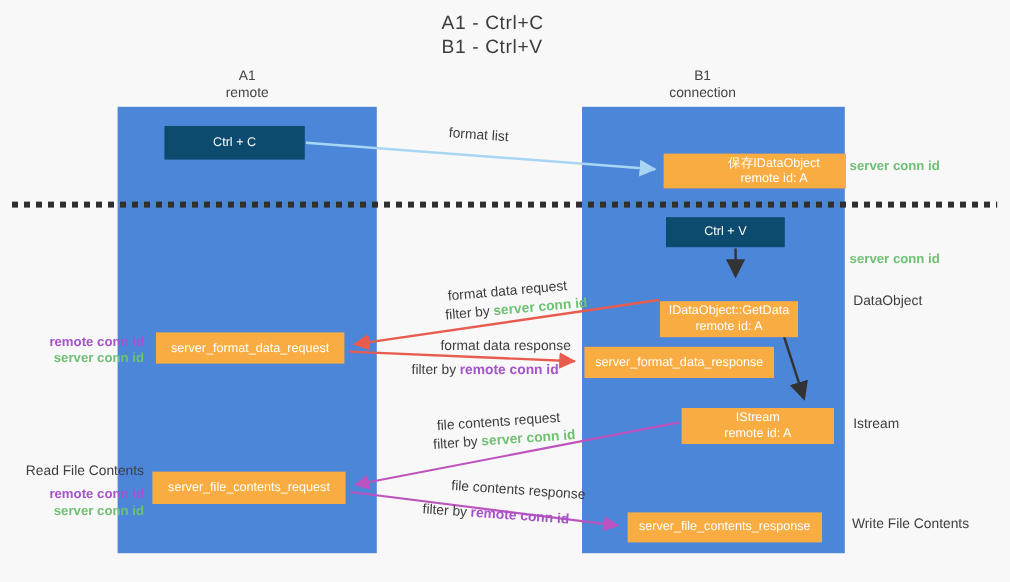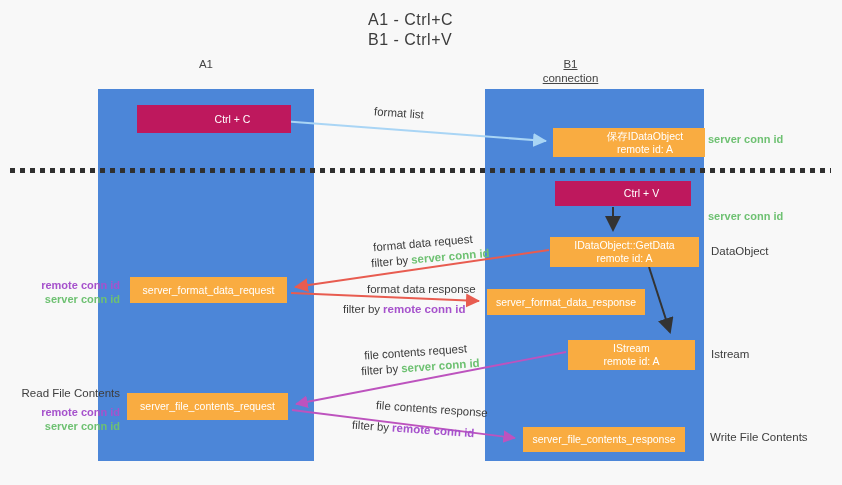--- a/index.html
+++ b/index.html
@@ -3,34 +3,34 @@
 <meta charset="utf-8">
 <style>
   html,body{margin:0;padding:0;}
   body{background:#f8f8f8;font-family:"Liberation Sans",sans-serif;}
   #canvas{position:relative;width:842px;height:485px;background:#f8f8f8;overflow:hidden;}
 
   .title{position:absolute;left:368px;top:10px;font-size:16px;line-height:20px;color:#3c3c3c;letter-spacing:.5px;}
 
   .col-header{position:absolute;top:57px;text-align:center;font-size:11.5px;line-height:14px;color:#444;}
   .col-header.left{left:98px;width:216px;}
-  .col-header.right{left:461px;width:219px;text-decoration:underline;}
+  .col-header.right{left:476px;width:219px;}
 
   .lifeline{position:absolute;top:89px;height:372px;background:#4c86d8;}
   .lifeline.left{left:98px;width:216px;}
   .lifeline.right{left:485px;width:219px;}
 
   .dotted-sep{position:absolute;left:10px;top:168px;width:821px;height:5px;
     background:repeating-linear-gradient(90deg,#2f2f2f 0 5px,transparent 5px 10px);}
 
   svg.arrows{position:absolute;left:0;top:0;z-index:3;}
 
   .node{position:absolute;z-index:4;display:flex;flex-direction:column;align-items:center;justify-content:center;
     color:#fff;font-size:10.5px;line-height:13px;text-align:center;white-space:nowrap;}
-  .node.green{background:#be185d;padding-left:37px;}
+  .node.green{background:#0c4a6e;}
   .node.orange{background:#f9ac41;}
 
   .lbl{position:absolute;z-index:5;font-size:11.5px;color:#3d3d3d;white-space:nowrap;}
   .lbl .pre{margin-right:3px;}
   .bold-green{color:#6ec172;font-weight:bold;}
   .bold-purple{color:#a652cc;font-weight:bold;}
   .side-note{position:absolute;z-index:5;font-size:11.5px;color:#3d3d3d;white-space:nowrap;}
   .side-tag{position:absolute;z-index:5;font-size:11px;font-weight:bold;white-space:nowrap;}
   .left-align{left:0;width:120px;text-align:right;}
 </style>
@@ -39,20 +39,21 @@
 
 <div id="canvas">
 
   <div class="title">
     <div>A1 - Ctrl+C</div>
     <div>B1 - Ctrl+V</div>
   </div>
 
   <div class="col-header left">
     <div>A1</div>
+    <div>remote</div>
   </div>
   <div class="col-header right">
     <div>B1</div>
     <div>connection</div>
   </div>
 
   <div class="lifeline left"></div>
   <div class="lifeline right"></div>
 
   <div class="dotted-sep"></div>
@@ -87,21 +88,21 @@
 
   <div class="node orange" style="left:553px;top:128px;width:120px;height:29px;padding-left:32px;">
     <span>保存IDataObject</span>
     <span>remote id: A</span>
   </div>
 
   <div class="node green" style="left:555px;top:181px;width:99px;height:25px;">
     <span>Ctrl + V</span>
   </div>
 
-  <div class="node orange" style="left:550px;top:237px;width:149px;height:30px;">
+  <div class="node orange" style="left:550px;top:251px;width:115px;height:30px;">
     <span>IDataObject::GetData</span>
     <span>remote id: A</span>
   </div>
 
   <div class="node orange" style="left:130px;top:277px;width:157px;height:26px;">
     <span>server_format_data_request</span>
   </div>
 
   <div class="node orange" style="left:487px;top:289px;width:158px;height:26px;">
     <span>server_format_data_response</span>

